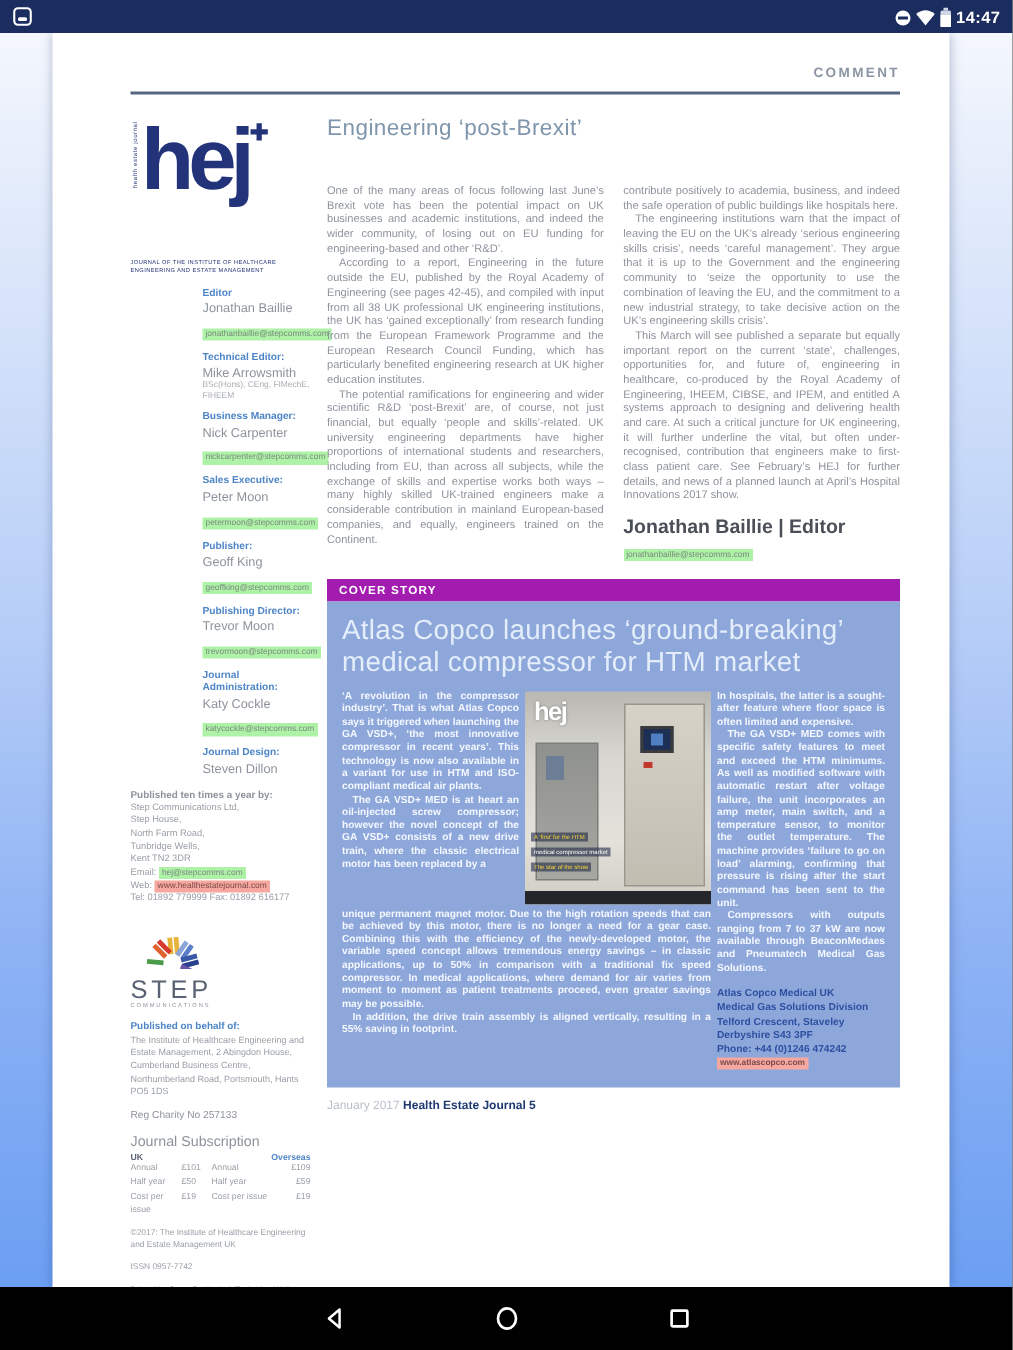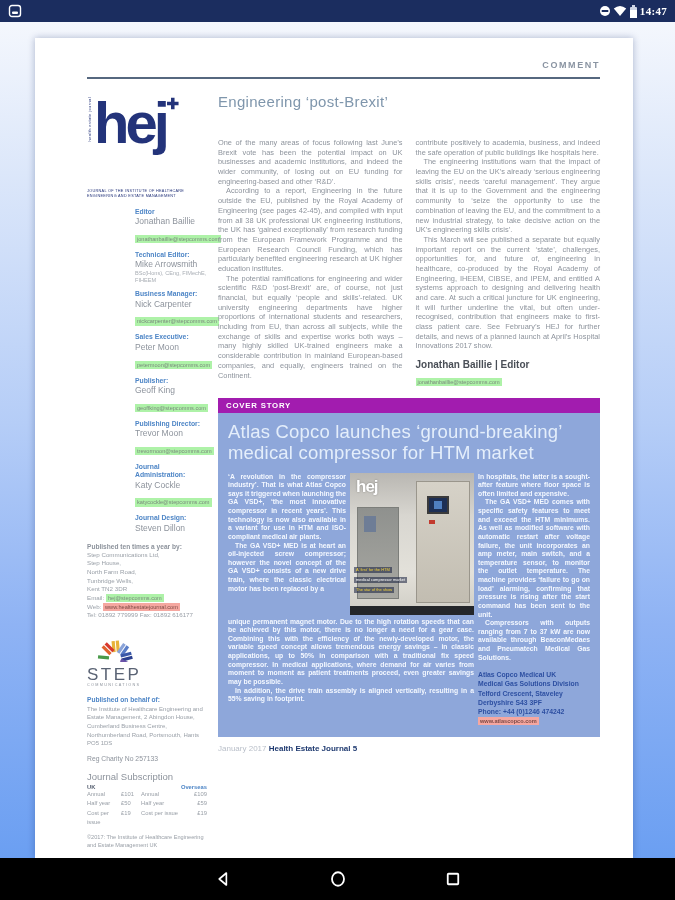--- a/index.html
+++ b/index.html
@@ -3,30 +3,30 @@
 <meta charset="utf-8">
 <style>
   * { margin:0; padding:0; box-sizing:border-box; }
   html,body { width:675px; }
   body { font-family:"Liberation Sans", sans-serif; }
   .screen { position:relative; width:675px; height:900px; overflow:hidden; background:#000; }
 
   
   .status-bar { position:absolute; top:0; left:0; right:0; height:22px; background:#1b2d5f;
     display:flex; align-items:center; justify-content:space-between; padding:0 8px; z-index:30; }
-  .sb-right { display:flex; align-items:flex-start; gap:2px;font-family:Liberation Serif, serif; }
+  .sb-right { display:flex; align-items:flex-end; gap:2px; }
   .sb-time { color:#fff; font-size:11px; font-weight:bold; letter-spacing:.3px; }
   .sb-ico { display:inline-flex; }
 
   
   .viewer { position:absolute; top:22px; bottom:42px; left:0; right:0;
     background:linear-gradient(180deg,#f4f7fd 0%, #dce7fa 18%, #b5cdf7 48%, #8fb3f4 72%, #6b9ff2 100%); }
 
   
-  .sheet { position:absolute; top:16px; bottom:0; left:35px; width:598px; background:#ffffff;
+  .sheet { position:absolute; top:0; bottom:0; left:35px; width:598px; background:#ffffff;
     box-shadow:0 0 7px rgba(10,30,90,.30); padding:16px 33px 0 52px; overflow:hidden; }
 
   .comment-row { text-align:right; }
   .comment-label { font-size:9px; font-weight:600; letter-spacing:1.6px; color:#8a94a2; }
   .head-rule { border-top:2px solid #56687f; margin-top:5px; margin-bottom:14px; }
 
   .cols { display:flex; }
   .aside { width:120px; flex:0 0 120px; }
   .main { flex:1; margin-left:11px; }
 
@@ -70,21 +70,21 @@
   .copyright { font-size:5.6px; color:#9aa0a8; line-height:1.4; margin-top:7px; }
   .printer { font-size:5.4px; color:#9aa0a8; line-height:1.4; margin-top:7px; }
 
   
   .art-title { font-size:15px; font-weight:300; color:#7f96ac; letter-spacing:.3px; margin-bottom:28px; }
   .art-cols { display:flex; gap:13px; }
   .art-col { flex:1 1 0; }
   .art-col p { font-size:7.4px; line-height:1.31; color:#8d939c; text-align:justify; }
   .art-col p.ind { text-indent:8px; }
   .byline { margin-top:8px; }
-  .byline-name { font-size:10px; font-weight:bold; color:#4a4f57; }
+  .byline-name { font-size:13px; font-weight:bold; color:#4a4f57; }
 
   
   .cover { margin-top:10px; }
   .cover-kicker { background:#a21caf; color:#fff; font-size:7.8px; font-weight:bold; letter-spacing:.8px;
     padding:3px 8px 3px 8px; }
   .cover-body { background:#8ea7da; padding:9px 10px 12px 10px; }
   .cover-title { color:#e4eefb; font-size:18.5px; line-height:1.12; font-weight:400; letter-spacing:.2px;
     margin-bottom:9px; }
   .cover-grid { display:flex; gap:4px; }
   .cover-leftwrap { flex:0 0 246px; }

